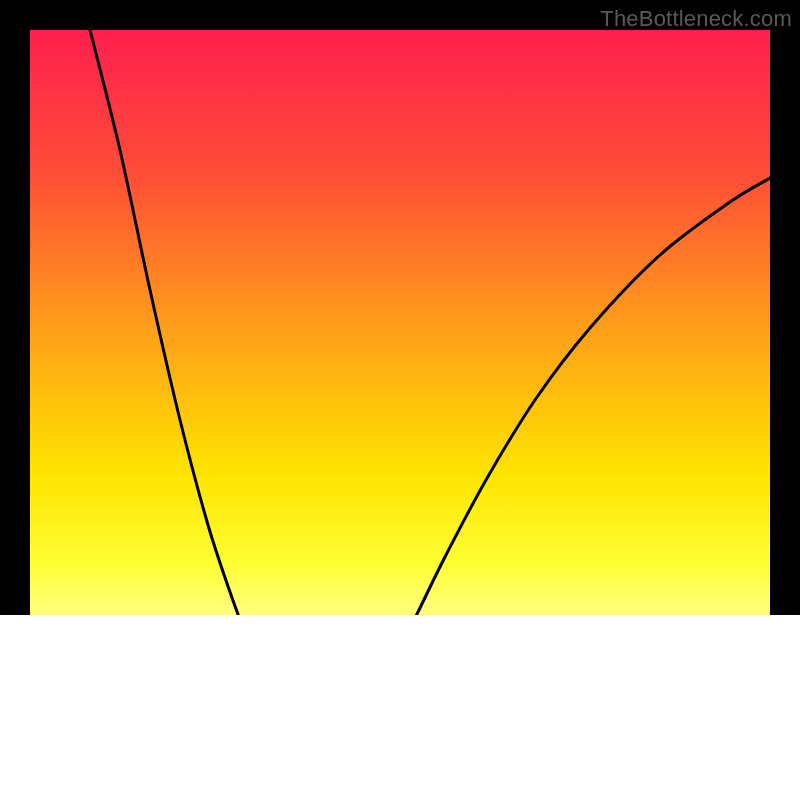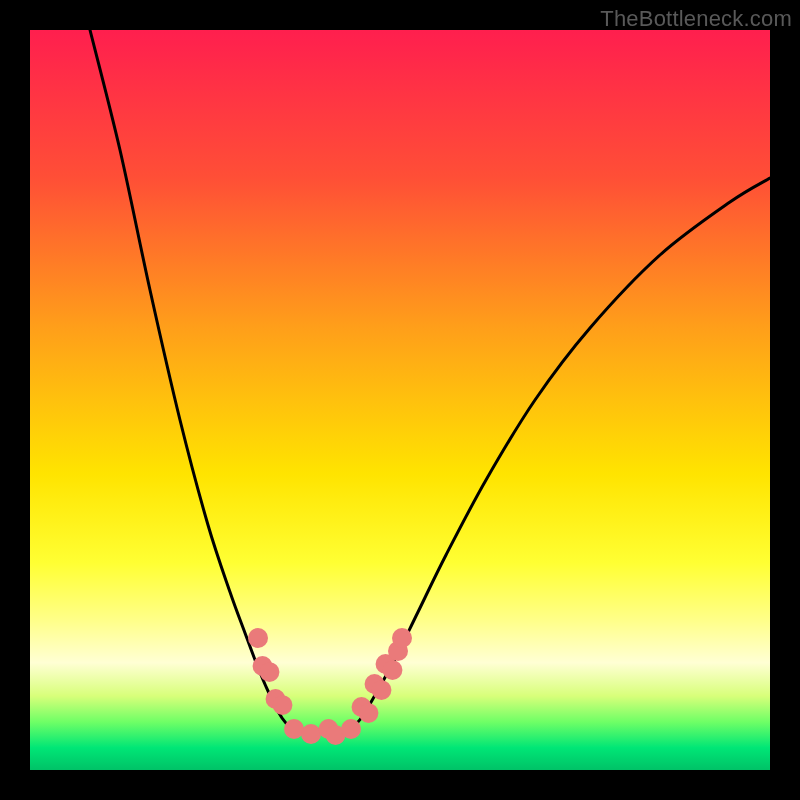--- a/index.html
+++ b/index.html
@@ -4,21 +4,21 @@
 <style>
   body {
     margin: 0;
     padding: 0;
     background: #fff;
     font-family: Arial, Helvetica, sans-serif;
   }
   .frame {
     position: relative;
     width: 800px;
-    height: 800px;
+    height: 615px;
     background: #000;
     text-align: center;
   }
   .plot-area {
     position: absolute;
     left: 30px;
     top: 30px;
     width: 740px;
     height: 740px;
     overflow: hidden;

